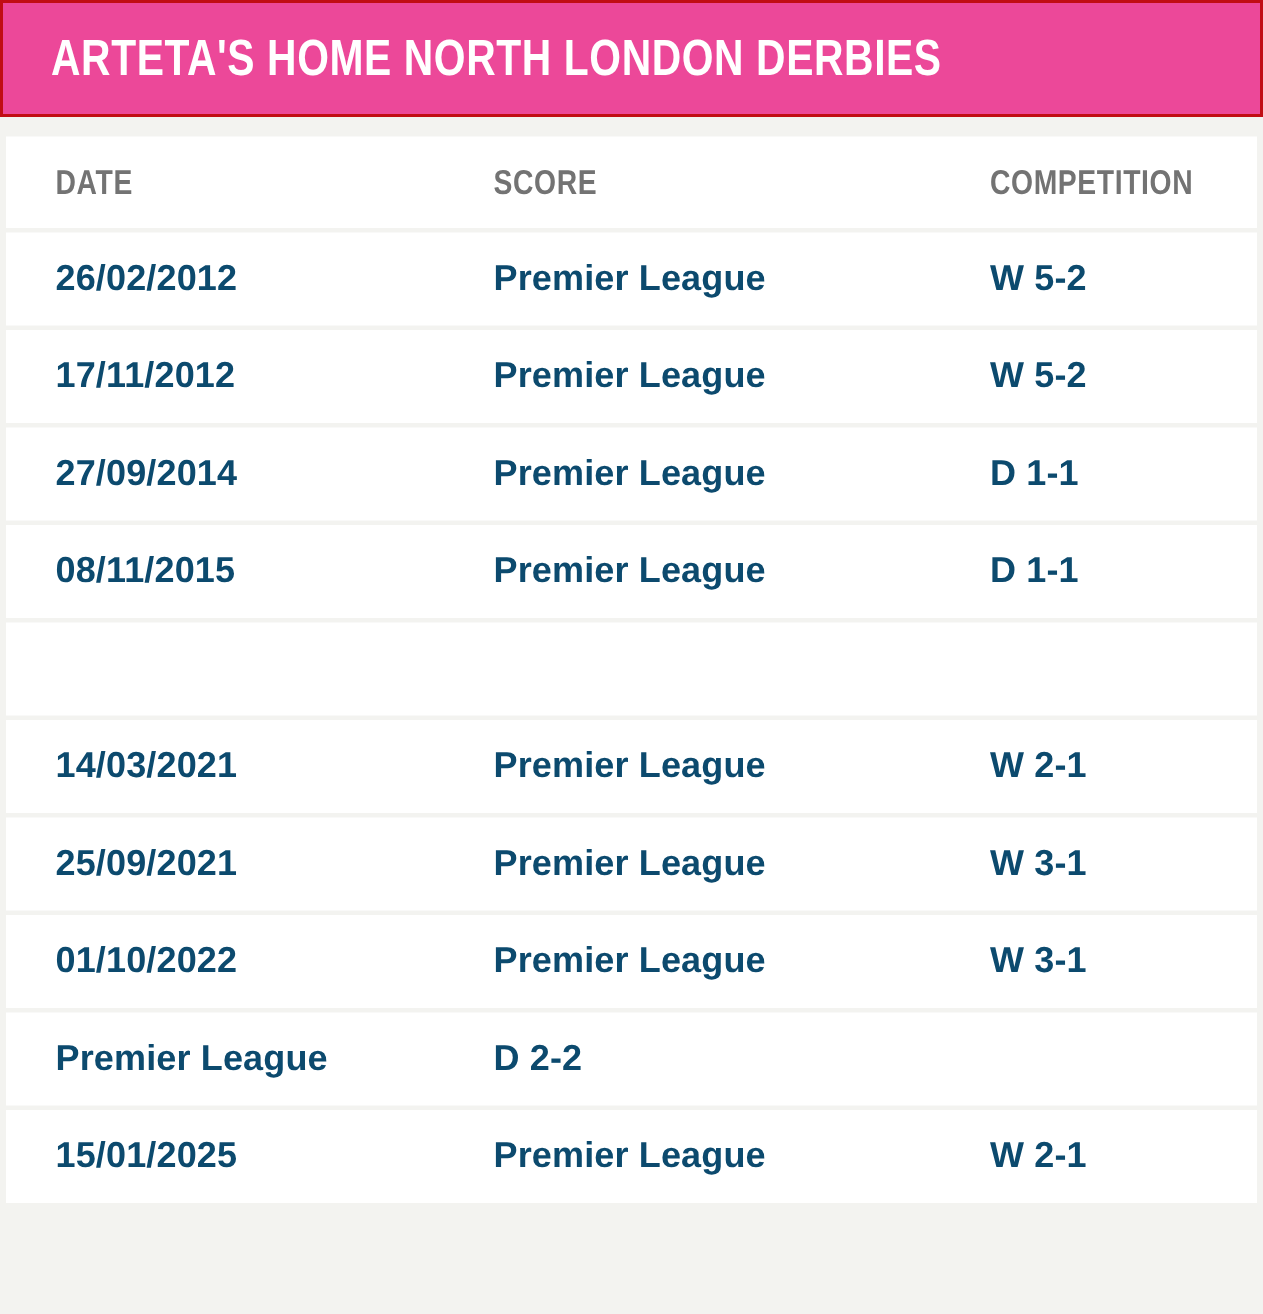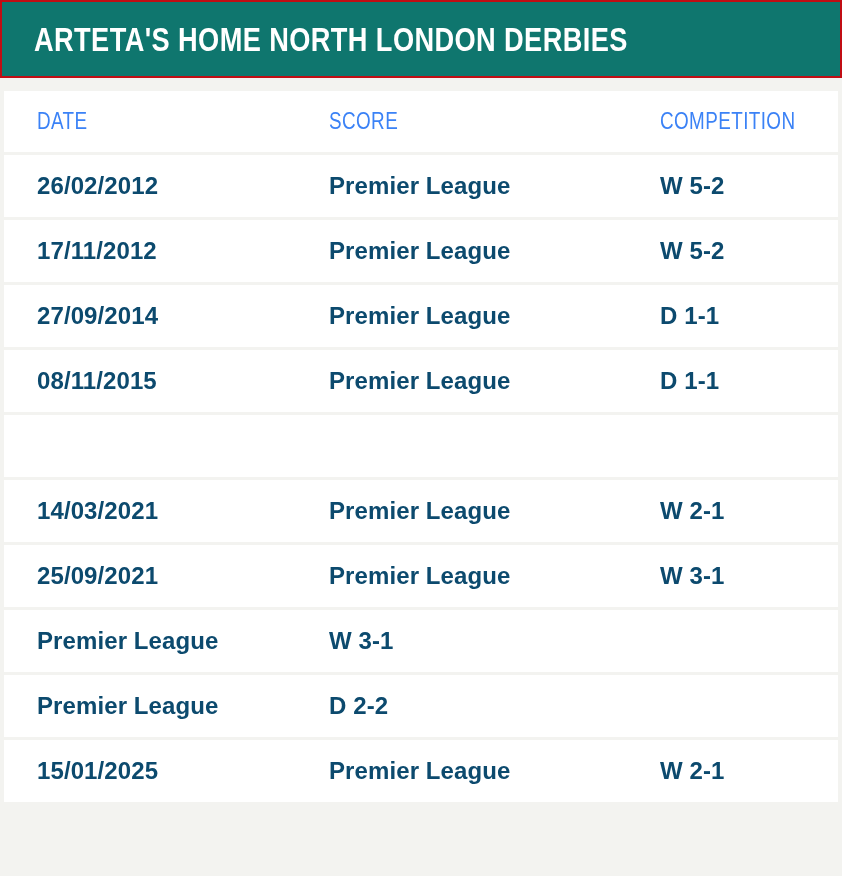--- a/index.html
+++ b/index.html
@@ -9,21 +9,21 @@
   }
   body {
     height: 876px;
     background: #f3f3f0;
     overflow: hidden;
   }
 
   
   .banner {
     height: 78px;
-    background: #0f766e;
+    background: #ec4899;
     border: 2px solid #c10d14;
     display: flex;
     align-items: center;
     padding-left: 32px;
   }
   .banner-title {
     color: #ffffff;
     font-weight: 700;
     font-size: 34px;
     letter-spacing: 0.5px;
@@ -42,23 +42,23 @@
     height: 62px;
     margin: 0 4px 3px 4px;
     display: grid;
     grid-template-columns: 292px 331px 1fr;
     align-items: center;
     padding-left: 33px;
   }
   .trow.header { margin-bottom: 3px; height: 61px; }
 
   .hcell {
-    font-weight: 400;
+    font-weight: 700;
     font-size: 23px;
-    color: #3b82f6;
+    color: #737373;
     letter-spacing: 0.5px;
     white-space: nowrap;
   }
   .hcell > span {
     display: inline-block;
     transform: scaleX(0.82);
     transform-origin: 0 50%;
   }
   .dcell {
     font-weight: 700;
@@ -120,20 +120,21 @@
     <div class="dcell">W 2-1</div>
   </div>
 
   <div class="trow">
     <div class="dcell">25/09/2021</div>
     <div class="dcell">Premier League</div>
     <div class="dcell">W 3-1</div>
   </div>
 
   <div class="trow">
+    <div class="dcell">01/10/2022</div>
     <div class="dcell">Premier League</div>
     <div class="dcell">W 3-1</div>
   </div>
 
   <div class="trow">
     <div class="dcell">Premier League</div>
     <div class="dcell">D 2-2</div>
   </div>
 
   <div class="trow">

